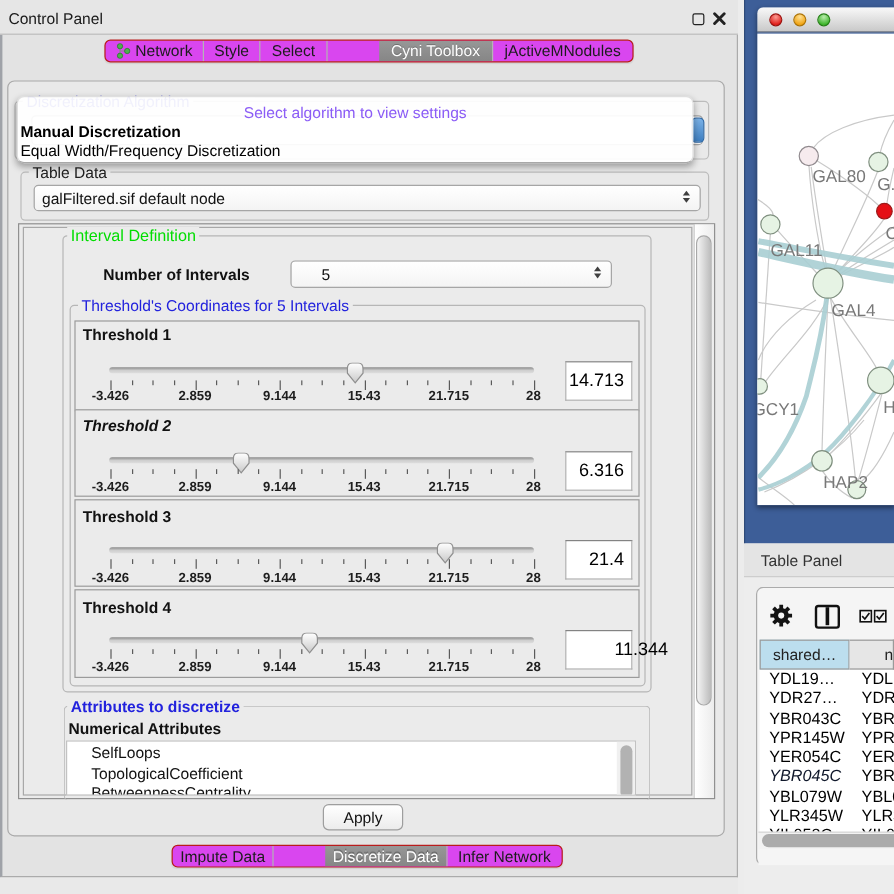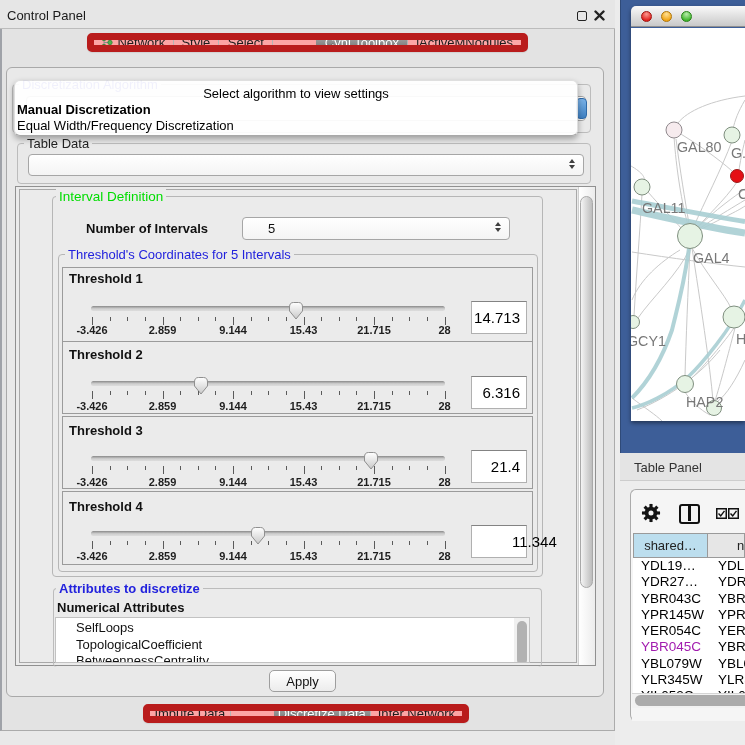--- a/index.html
+++ b/index.html
@@ -5,21 +5,21 @@
 html,body{width:745px;height:745px;overflow:hidden;background:#e9e9e9;
 font-family:"Liberation Sans",sans-serif;}
 .abs{position:absolute;}
 #stage{position:relative;width:745px;height:745px;}
 .grp{position:absolute;border:1px solid #bcbcbc;border-radius:4px;}
 .grpt{position:absolute;top:-8px;left:6px;background:#e9e9e9;padding:0 3px;font-size:13px;line-height:15px;white-space:nowrap;}
 .combo{position:absolute;background:linear-gradient(#ffffff,#f4f4f4);border:1px solid #a6a6a6;border-radius:4px;font-size:13px;color:#111;}
 .carr{position:absolute;right:7px;width:7px;}
 .carr .u{width:0;height:0;border-left:3.5px solid transparent;border-right:3.5px solid transparent;border-bottom:4.5px solid #3f3f3f;margin-bottom:2px;}
 .carr .d{width:0;height:0;border-left:3.5px solid transparent;border-right:3.5px solid transparent;border-top:4.5px solid #3f3f3f;}
-.seg{position:absolute;background:#fca5a5;border:7px solid #b91c1c;border-radius:5px;display:flex;overflow:hidden;box-shadow:0 1px 1px rgba(0,0,0,0.08);}
+.seg{position:absolute;background:#d946ef;border:1px solid #b91c1c;border-radius:5px;display:flex;overflow:hidden;box-shadow:0 1px 1px rgba(0,0,0,0.08);}
 .seg>div{font-size:13px;color:#1c1c1c;display:flex;align-items:center;justify-content:center;border-right:1px solid #b4b4b4;}
 .seg>div:last-child{border-right:none;}
 .seg>div.sel{background:linear-gradient(#979797,#868686);color:#fff;text-shadow:0 -1px 0 rgba(0,0,0,0.25);margin-left:43px;}
 .tick{position:absolute;width:1px;background:#5a5a5a;}
 .tlab{position:absolute;font-size:11px;font-weight:bold;color:#1e1e1e;transform:translateX(-50%);white-space:nowrap;}
 .track{position:absolute;height:5px;border-radius:3px;background:linear-gradient(#898989,#cfcfcf 55%,#dddddd);}
 .thumb{position:absolute;width:15px;height:18px;transform:translateX(-50%);}
 .vbox{position:absolute;width:56px;height:33px;background:#fff;border:1px solid #b0b0b0;border-top-color:#838383;font-size:15px;color:#000;text-align:right;padding:7px 6px 0 0;}
 .tpanel{position:absolute;left:62px;width:471px;height:72px;border:1px solid #9b9b9b;background:#ebebeb;}
 .tptitle{position:absolute;left:6px;top:4px;font-size:13px;font-weight:bold;color:#111;}
@@ -53,28 +53,29 @@
 <div class="grp" style="left:12px;top:84px;width:579px;height:49px;">
       <span class="grpt" style="color:#3333cc;">Discretization Algorithm</span>
     </div>
 <div class="combo" style="left:26px;top:96px;width:560px;height:25px;"></div>
 <div class="abs" style="left:576px;top:98px;width:11px;height:21px;background:linear-gradient(#7ab2e8,#3e7fc1);border:1px solid #2f6aa8;border-radius:4px;"></div>
 
 <div class="grp" style="left:17px;top:143px;width:574px;height:41px;">
       <span class="grpt" style="color:#222;">Table Data</span>
     </div>
 <div class="combo" style="left:28px;top:154px;width:556px;height:22px;">
+      <span style="position:absolute;left:6px;top:3px;">galFiltered.sif default node</span>
 <div class="carr" style="top:4px;">
         <div class="u"></div>
         <div class="d"></div>
       </div>
     </div>
 
 <div class="abs" id="popup" style="left:14px;top:80px;width:564px;height:56px;background:rgba(255,255,255,0.93);border:1px solid rgba(165,165,165,0.35);border-bottom:1px solid #a8a8a8;border-radius:6px;box-shadow:0 3px 6px rgba(0,0,0,0.33);">
-<div style="position:absolute;left:0;top:5px;width:100%;text-align:center;font-size:13px;color:#000000;">Select algorithm to view settings</div>
+<div style="position:absolute;left:0;top:5px;width:100%;text-align:center;font-size:13px;color:#8b5cf6;">Select algorithm to view settings</div>
 <div style="position:absolute;left:2px;top:21px;font-size:13px;font-weight:bold;color:#000;">Manual Discretization</div>
 <div style="position:absolute;left:2px;top:37px;font-size:13px;color:#000;">Equal Width/Frequency Discretization</div>
 </div>
 
 <div class="abs" style="left:15px;top:186px;width:581px;height:480px;background:#ebebeb;border:1px solid #909090;"></div>
 <div class="abs" style="left:19px;top:189px;width:558px;height:474px;border:1px solid #a8a8a8;"></div>
 <div class="abs" style="left:578px;top:187px;width:17px;height:478px;background:linear-gradient(90deg,#ffffff,#ececec);border-left:1px solid #cfcfcf;"></div>
 <div class="abs" style="left:580px;top:196px;width:13px;height:392px;background:linear-gradient(90deg,#f4f4f4,#bdbdbd);border:1px solid #a8a8a8;border-radius:7px;"></div>
 
 <div class="grp" style="left:52px;top:196px;width:491px;height:381px;border-color:#b6b6b6;">
@@ -128,21 +129,21 @@
         <div class="tick" style="left:381.5px;top:48.5px;height:8px;"></div>
         <div class="tlab" style="left:29.0px;top:56px;">-3.426</div>
         <div class="tlab" style="left:99.5px;top:56px;">2.859</div>
         <div class="tlab" style="left:170.0px;top:56px;">9.144</div>
         <div class="tlab" style="left:240.5px;top:56px;">15.43</div>
         <div class="tlab" style="left:311.0px;top:56px;">21.715</div>
         <div class="tlab" style="left:381.5px;top:56px;">28</div>
         <div class="vbox" style="left:408px;top:33px;">14.713</div>
       </div>
 <div class="tpanel" style="top:341px;height:73px;">
-        <div class="tptitle" style="top:5px;">Threshold 2</div>
+        <div class="tptitle" style="top:5px;font-style:italic;">Threshold 2</div>
         <div class="track" style="left:28px;top:38.5px;width:354px;"></div>
         <svg class="thumb" style="left:138px;top:34.5px;" width="15" height="18" viewBox="0 0 15 18">
           <path d="M1 5 Q1 0.5 5 0.5 L10 0.5 Q14 0.5 14 5 L14 9 L7.5 17 L1 9 Z" fill="url(#tg1)" stroke="#8f8f8f" stroke-width="1"></path>
           <defs>
             <linearGradient id="tg1" x1="0" y1="0" x2="0" y2="1">
               <stop offset="0" stop-color="#ffffff"></stop>
               <stop offset="1" stop-color="#c9c9c9"></stop>
             </linearGradient>
           </defs>
         </svg>
@@ -370,21 +371,21 @@
 <div style="position:absolute;left:8px;top:25px;font-size:13.5px;color:#000;white-space:nowrap;">YDL19…</div>
 <div style="position:absolute;left:85px;top:25px;font-size:13.5px;color:#000;white-space:nowrap;">YDL1</div>
 <div style="position:absolute;left:8px;top:41px;font-size:13.5px;color:#000;white-space:nowrap;">YDR27…</div>
 <div style="position:absolute;left:85px;top:41px;font-size:13.5px;color:#000;white-space:nowrap;">YDR2</div>
 <div style="position:absolute;left:8px;top:58px;font-size:13.5px;color:#000;white-space:nowrap;">YBR043C</div>
 <div style="position:absolute;left:85px;top:58px;font-size:13.5px;color:#000;white-space:nowrap;">YBR0</div>
 <div style="position:absolute;left:8px;top:74px;font-size:13.5px;color:#000;white-space:nowrap;">YPR145W</div>
 <div style="position:absolute;left:85px;top:74px;font-size:13.5px;color:#000;white-space:nowrap;">YPR1</div>
 <div style="position:absolute;left:8px;top:90px;font-size:13.5px;color:#000;white-space:nowrap;">YER054C</div>
 <div style="position:absolute;left:85px;top:90px;font-size:13.5px;color:#000;white-space:nowrap;">YER0</div>
-<div style="position:absolute;left:8px;top:106px;font-size:13.5px;color:#a21caf;white-space:nowrap;">YBR045C</div>
+<div style="position:absolute;left:8px;top:106px;font-size:13.5px;color:#0f172a;white-space:nowrap;font-style:italic;">YBR045C</div>
 <div style="position:absolute;left:85px;top:106px;font-size:13.5px;color:#000;white-space:nowrap;">YBR0</div>
 <div style="position:absolute;left:8px;top:123px;font-size:13.5px;color:#000;white-space:nowrap;">YBL079W</div>
 <div style="position:absolute;left:85px;top:123px;font-size:13.5px;color:#000;white-space:nowrap;">YBL0</div>
 <div style="position:absolute;left:8px;top:139px;font-size:13.5px;color:#000;white-space:nowrap;">YLR345W</div>
 <div style="position:absolute;left:85px;top:139px;font-size:13.5px;color:#000;white-space:nowrap;">YLR3</div>
 <div style="position:absolute;left:8px;top:155px;font-size:13.5px;color:#000;white-space:nowrap;">YIL052C</div>
 <div style="position:absolute;left:85px;top:155px;font-size:13.5px;color:#000;white-space:nowrap;">YIL0</div>
 </div>
 <div class="abs" style="left:633px;top:533px;width:75px;height:25px;background:#bcdeee;border:1px solid #9a9a9a;font-size:13px;color:#222;text-align:center;padding-top:4px;">shared…</div>
 <div class="abs" style="left:708px;top:533px;width:37px;height:25px;background:#e6e6e6;border:1px solid #9a9a9a;border-left:none;font-size:13px;color:#222;padding:4px 0 0 29px;overflow:hidden;">n</div>

